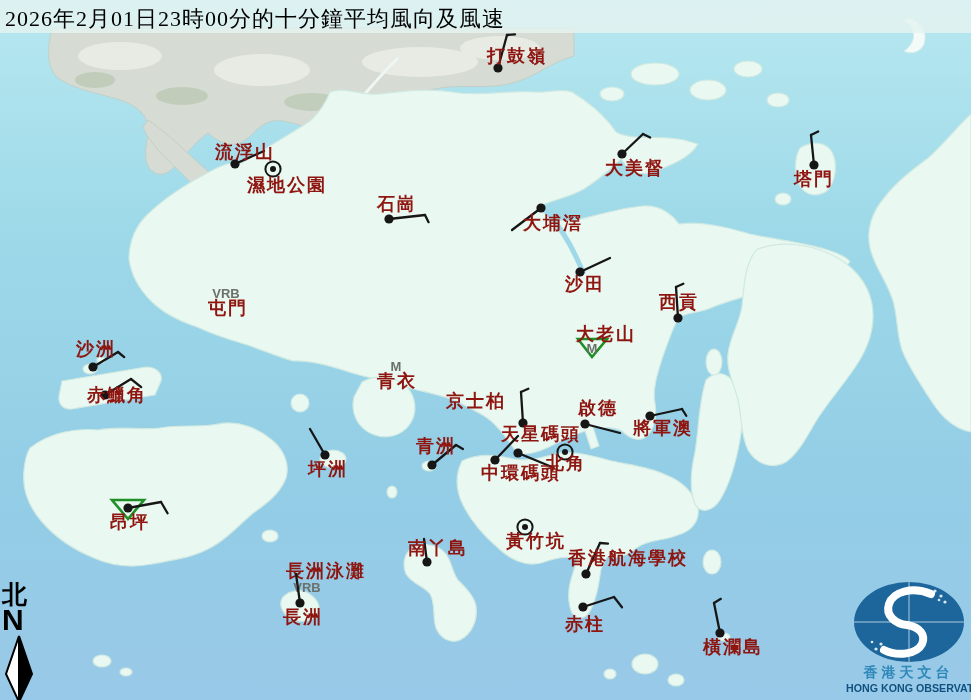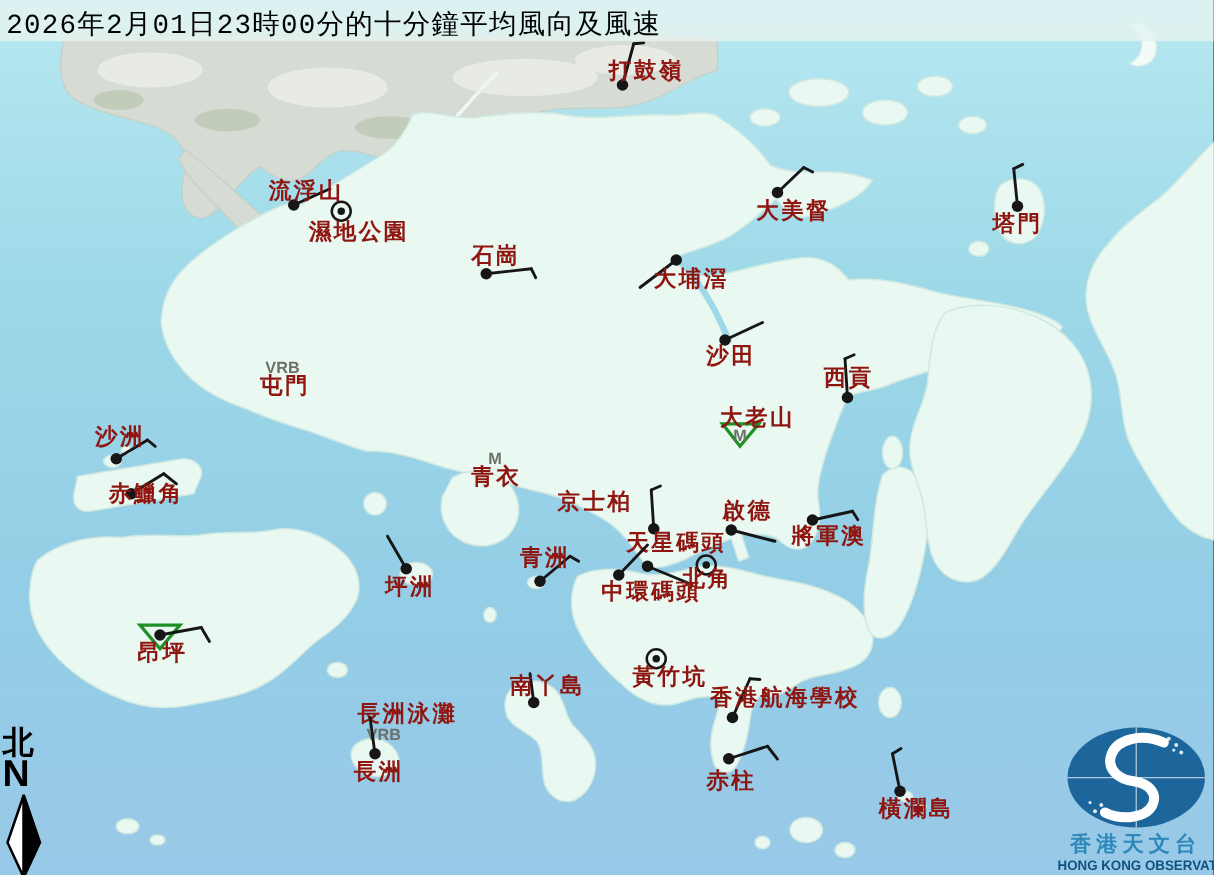--- a/index.html
+++ b/index.html
@@ -1,31 +1,31 @@
 <!DOCTYPE html>
 <html><head>
 <meta charset="utf-8">
 <style>
   html,body{margin:0;padding:0;background:#000;}
   .stage{position:relative;width:971px;height:700px;overflow:hidden;
          font-family:"Liberation Sans",sans-serif;}
   .stage svg.map{position:absolute;left:0;top:0;}
   .title-band{position:absolute;left:0;top:0;width:971px;height:33px;
      background:rgba(228,243,240,0.82);z-index:5;}
-  .title-band .t{display:block;padding:4px 0 0 5px;font-family:Liberation Mono, monospace;
+  .title-band .t{display:block;padding:4px 0 0 5px;font-family:Liberation Serif, serif;
      font-size:22px;color:#000;letter-spacing:1px;white-space:nowrap;}
   .compass{position:absolute;left:2px;top:582px;width:40px;z-index:6;color:#000;}
   .compass .hanzi{display:block;font-family:"Liberation Serif",serif;font-weight:bold;
      font-size:25px;line-height:25px;}
   .compass .letter{display:block;font-weight:bold;font-size:30px;line-height:26px;
      letter-spacing:-1px;}
   .compass svg{display:block;margin-top:2px;}
   .hko-logo{position:absolute;left:846px;top:581px;width:125px;z-index:6;text-align:center;}
   .logo-zh{margin-top:1px;font-family:"Liberation Serif",serif;font-weight:bold;
-     font-size:17px;color:#2f88ba;letter-spacing:4px;white-space:nowrap;}
+     font-size:14px;color:#2f88ba;letter-spacing:4px;white-space:nowrap;}
   .logo-en{font-weight:bold;font-size:11px;color:#10517f;letter-spacing:0px;
      white-space:nowrap;transform:scaleX(0.97);transform-origin:left;}
 </style>
 </head>
 <body>
 
 <div class="stage">
 
   <svg class="map" width="971" height="700" viewBox="0 0 971 700">
     <defs>

